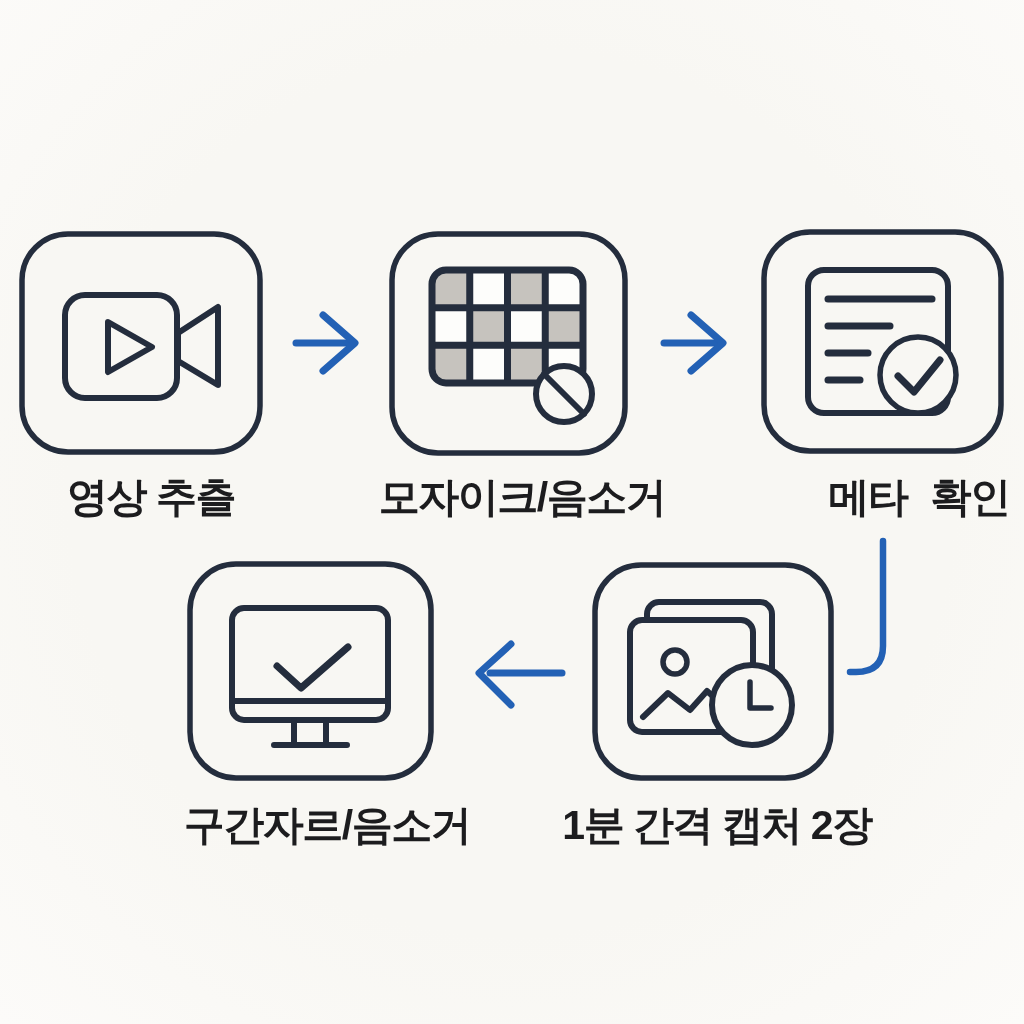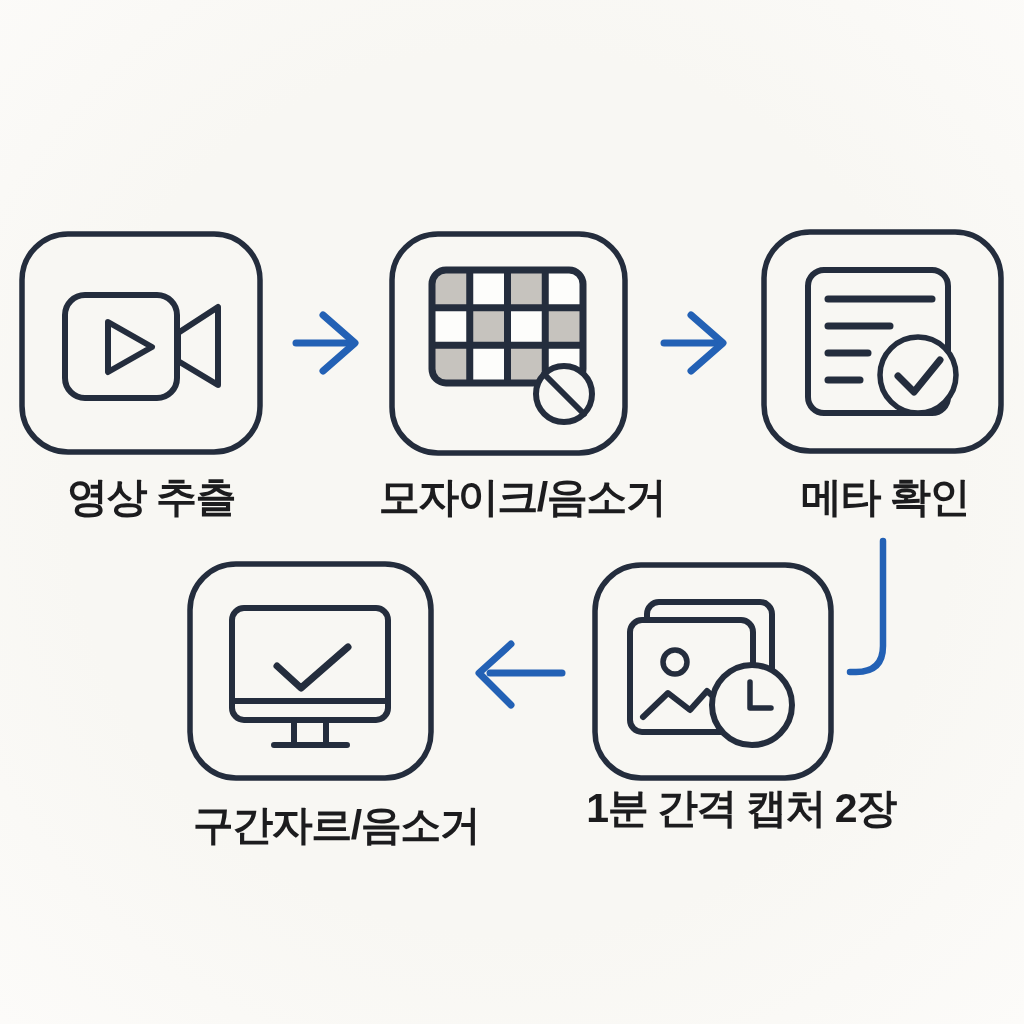--- a/index.html
+++ b/index.html
@@ -160,19 +160,19 @@
         <path class="arrow" d="M562,673 H490"></path>
         <path class="arrow" d="M511,644 L479,673 L511,705"></path>
       </g>
     </g>
   </svg>
 
   <div class="label" style="left:151px; top:470px;">영상 추츨</div>
 
   <div class="label" style="left:522px; top:470px;">모자이크/음소거</div>
 
-  <div class="label" style="left:885px; top:470px;">메타 확인</div>
+  <div class="label" style="left:919px; top:470px;font-family:Liberation Mono, monospace;">메타 확인</div>
 
-  <div class="label" style="left:717px; top:781px;margin-left:24px;">1분 간격 캡처 2장</div>
+  <div class="label" style="left:717px; top:798px;">1분 간격 캡처 2장</div>
 
-  <div class="label" style="left:336px; top:798px;">구간자르/음소거</div>
+  <div class="label" style="left:327px; top:798px;">구간자르/음소거</div>
 
 </div>
 
 </body></html>

